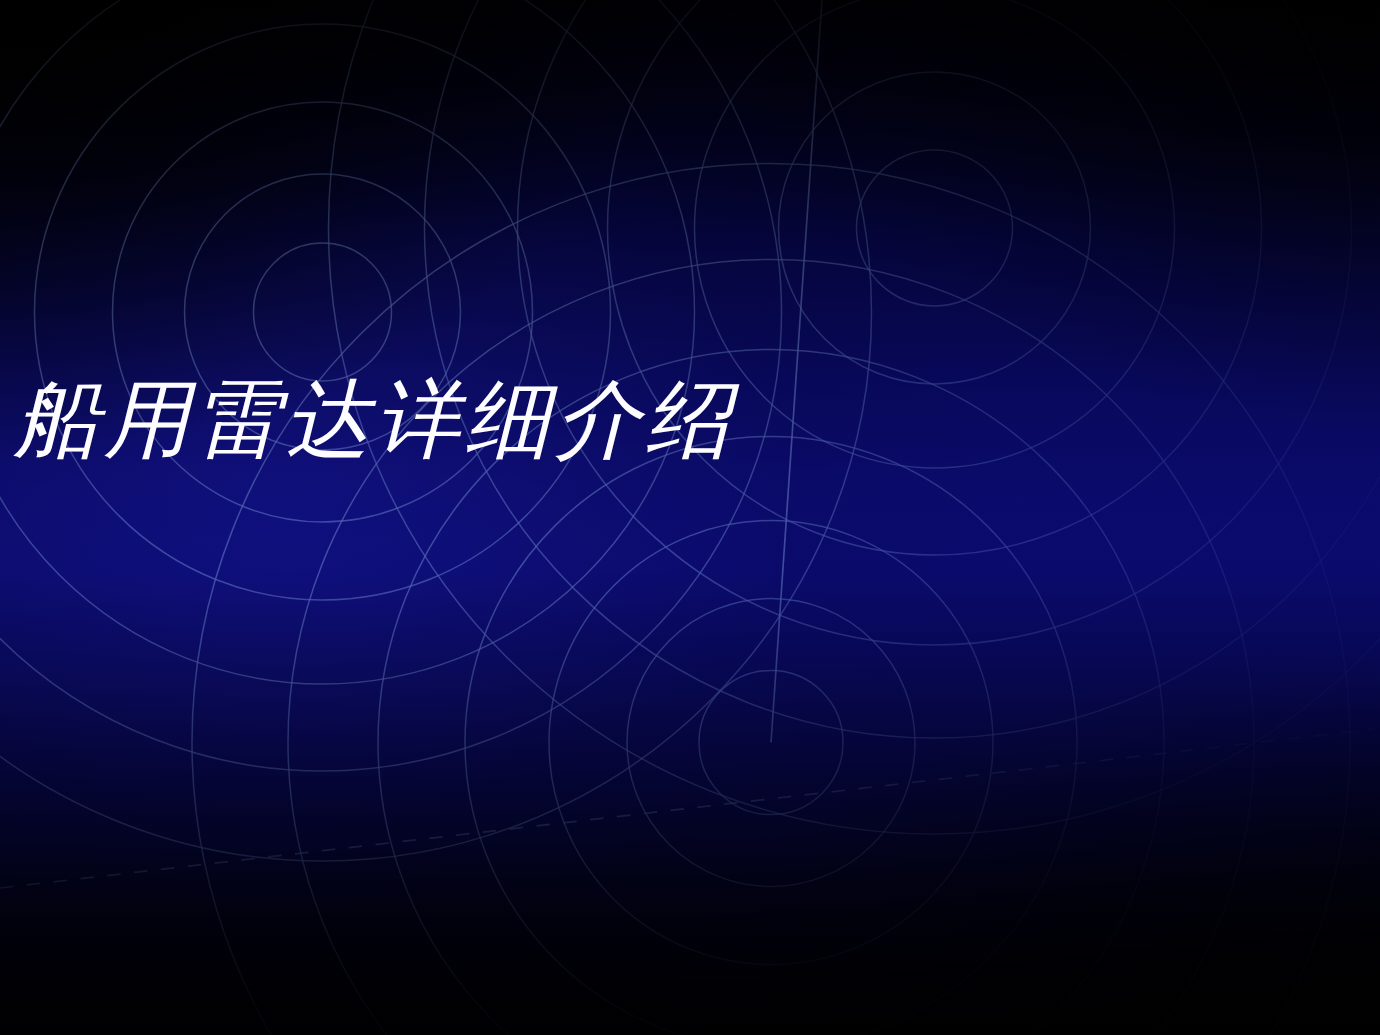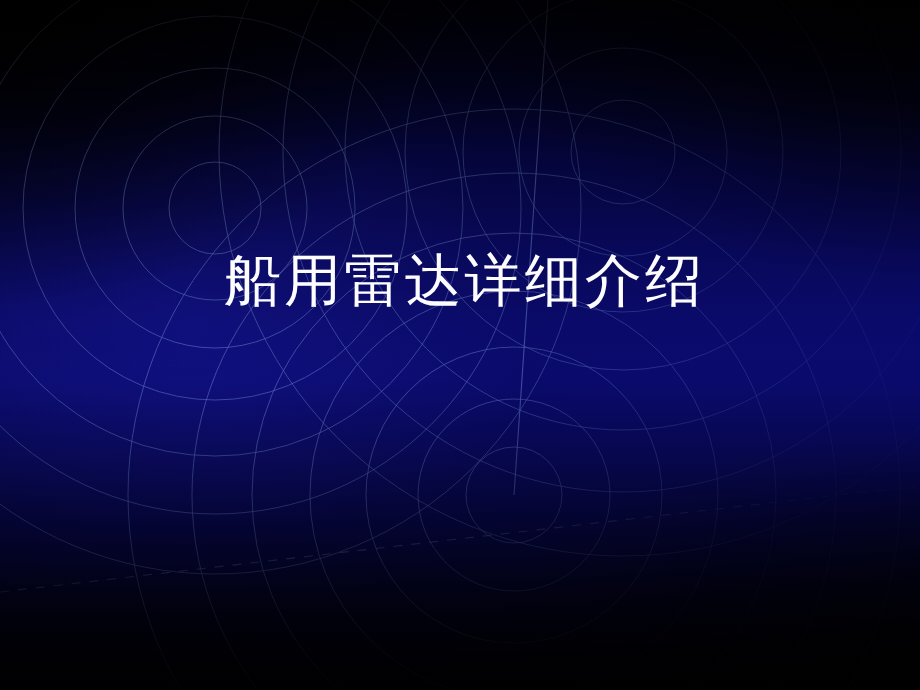--- a/index.html
+++ b/index.html
@@ -92,21 +92,21 @@
     width: 920px;
     height: 690px;
   }
 
   
   .title-block {
     position: absolute;
     left: 0;
     top: 248px;
     width: 920px;
-    text-align: center;
+    font-style: italic;
   }
   .title-text {
     display: inline-block;
     font-family: "Liberation Serif", "DejaVu Serif", serif;
     font-size: 57px;
     line-height: 1.15;
     font-weight: 400;
     color: #fdfdff;
     letter-spacing: 0.055em;
     text-indent: 0.055em;

